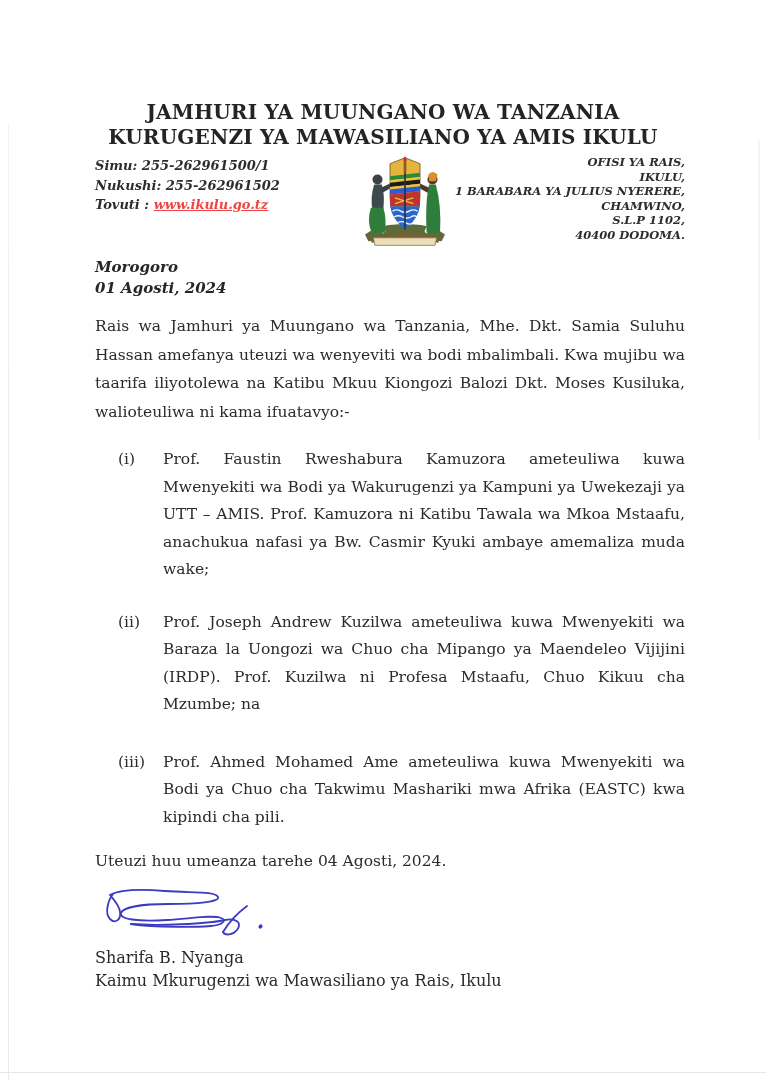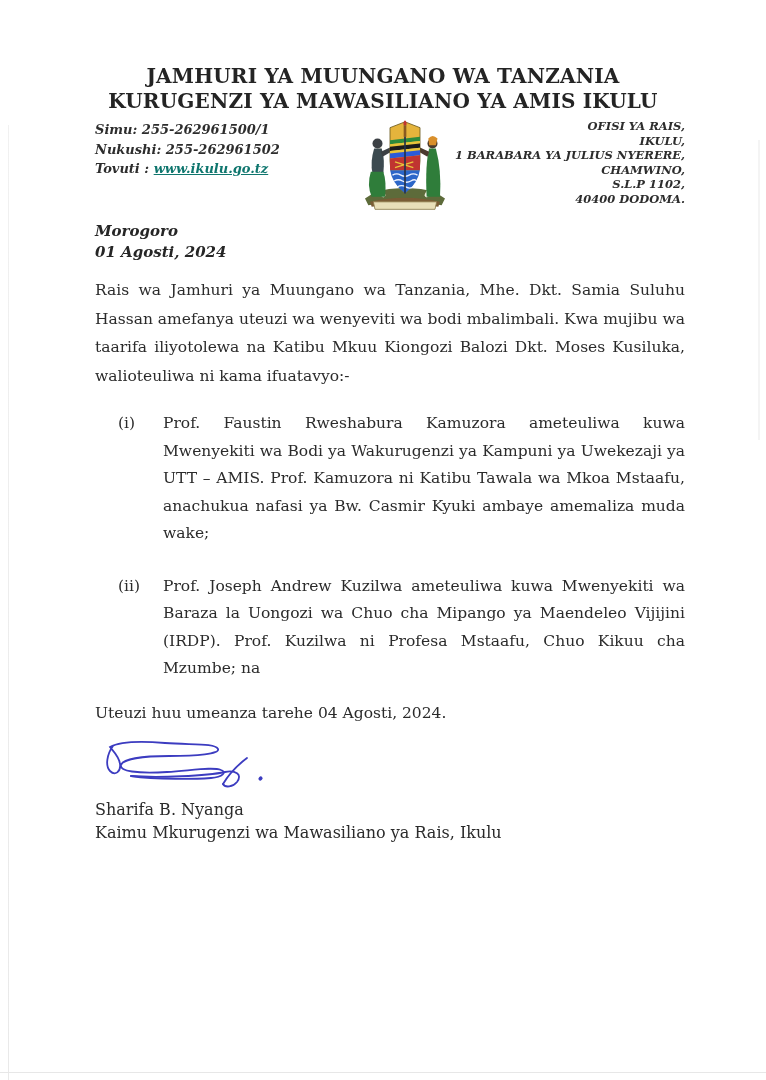--- a/index.html
+++ b/index.html
@@ -9,21 +9,21 @@
     color: #2b2b2b;
     position: relative;
     height: 1080px;
     overflow: hidden;
   }
   .page {
     position: relative;
     width: 766px;
     height: 1080px;
     background: #fff;
-    padding-top: 64px;
+    padding-top: 100px;
   }
   
   .edge-left {
     position: absolute; left: 8px; top: 125px; width: 1px; height: 955px;
     background: linear-gradient(#f1f1f1, #e9e9e9); pointer-events: none;
   }
   .edge-bottom {
     position: absolute; left: 0; top: 1072px; width: 766px; height: 1px;
     background: #e7e7e7; pointer-events: none;
   }
@@ -52,21 +52,21 @@
     position: absolute;
     left: 95px; top: 3px;
     font-weight: bold;
     font-style: italic;
     font-size: 13px;
     line-height: 19.5px;
     color: #2d2d2d;
     white-space: nowrap;
   }
   .contact-block .link {
-    color: #0f766e;
+    color: #ef4444;
     text-decoration: underline;
     cursor: pointer;
   }
   .address-block {
     position: absolute;
     right: 81px; top: 2px;
     text-align: right;
     font-weight: bold;
     font-style: italic;
     font-size: 11.5px;
@@ -226,20 +226,24 @@
   <p class="body-text">Rais wa Jamhuri ya Muungano wa Tanzania, Mhe. Dkt. Samia Suluhu Hassan amefanya uteuzi wa wenyeviti wa bodi mbalimbali. Kwa mujibu wa taarifa iliyotolewa na Katibu Mkuu Kiongozi Balozi Dkt. Moses Kusiluka, walioteuliwa ni kama ifuatavyo:-</p>
 
   <div class="appt-list">
     <div class="appt-item">
       <div class="appt-label">(i)</div>
       <div class="appt-text">Prof. Faustin Rweshabura Kamuzora ameteuliwa kuwa Mwenyekiti wa Bodi ya Wakurugenzi ya Kampuni ya Uwekezaji ya UTT – AMIS. Prof. Kamuzora ni Katibu Tawala wa Mkoa Mstaafu, anachukua nafasi ya Bw. Casmir Kyuki ambaye amemaliza muda wake;</div>
     </div>
     <div class="appt-item">
       <div class="appt-label">(ii)</div>
       <div class="appt-text">Prof. Joseph Andrew Kuzilwa ameteuliwa kuwa Mwenyekiti wa Baraza la Uongozi wa Chuo cha Mipango ya Maendeleo Vijijini (IRDP). Prof. Kuzilwa ni Profesa Mstaafu, Chuo Kikuu cha Mzumbe; na</div>
+    </div>
+    <div class="appt-item last">
+      <div class="appt-label">(iii)</div>
+      <div class="appt-text">Prof. Ahmed Mohamed Ame ameteuliwa kuwa Mwenyekiti wa Bodi ya Chuo cha Takwimu Mashariki mwa Afrika (EASTC) kwa kipindi cha pili.</div>
     </div>
   </div>
 
   <p class="closing">Uteuzi huu umeanza tarehe 04 Agosti, 2024.</p>
 
   <div class="signature-wrap">
     <svg width="200" height="55" viewBox="0 0 200 55" xmlns="http://www.w3.org/2000/svg">
       <g stroke="#3c3cc0" stroke-width="1.8" fill="none" stroke-linecap="round">
         <path d="M16,8 C10,16 8,28 13,33 C18,38 24,34 23,26 C22,18 15,12 13,9 C22,4 44,3 68,5 C96,7 118,5 121,11 C123,16 100,18 72,18 C46,18 26,21 24,27 C22,33 40,36 70,34 C98,32 116,29 124,32 C130,34 126,39 114,40 C100,41 60,42 34,38"></path>
         <path d="M34,38 C60,40 110,38 128,34 C138,32 146,36 140,44 C136,49 128,50 126,46"></path>

